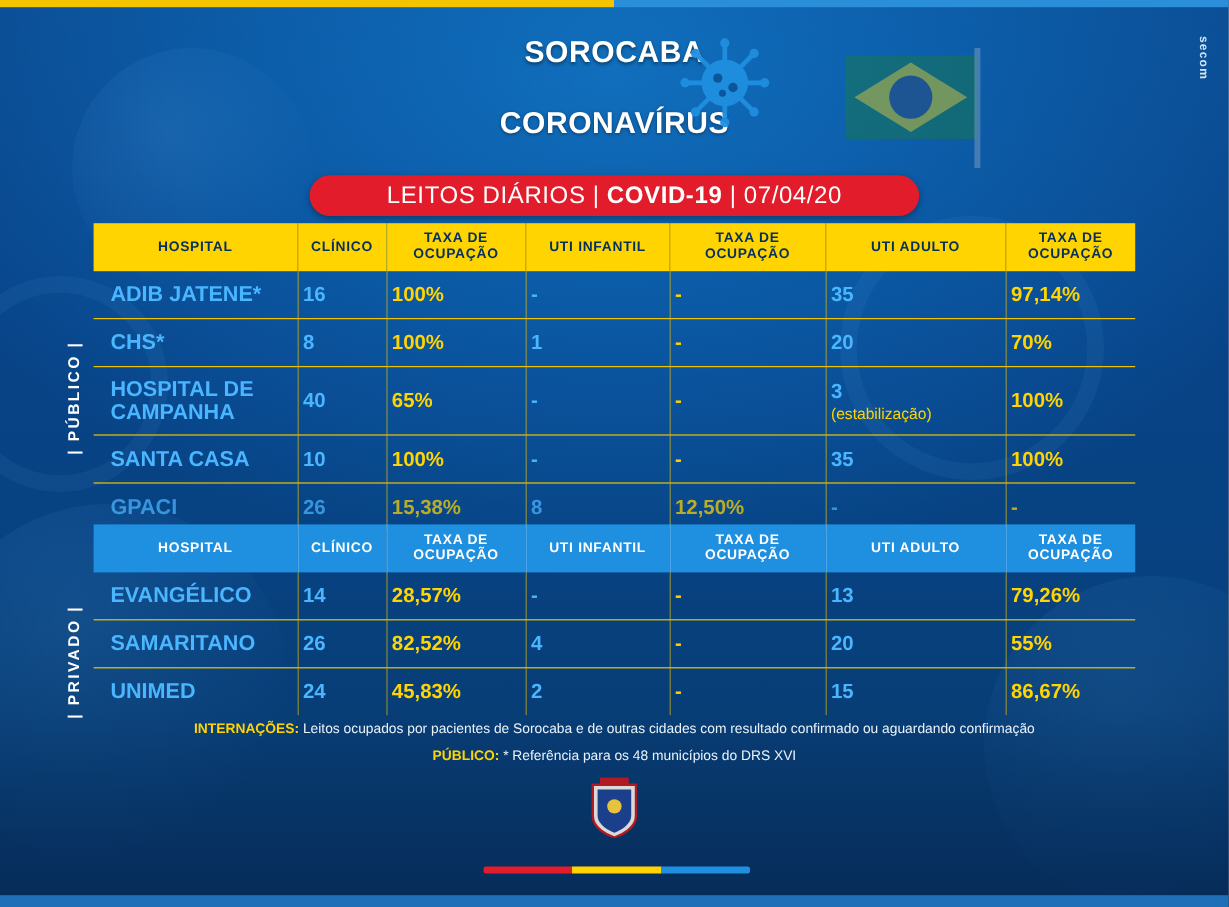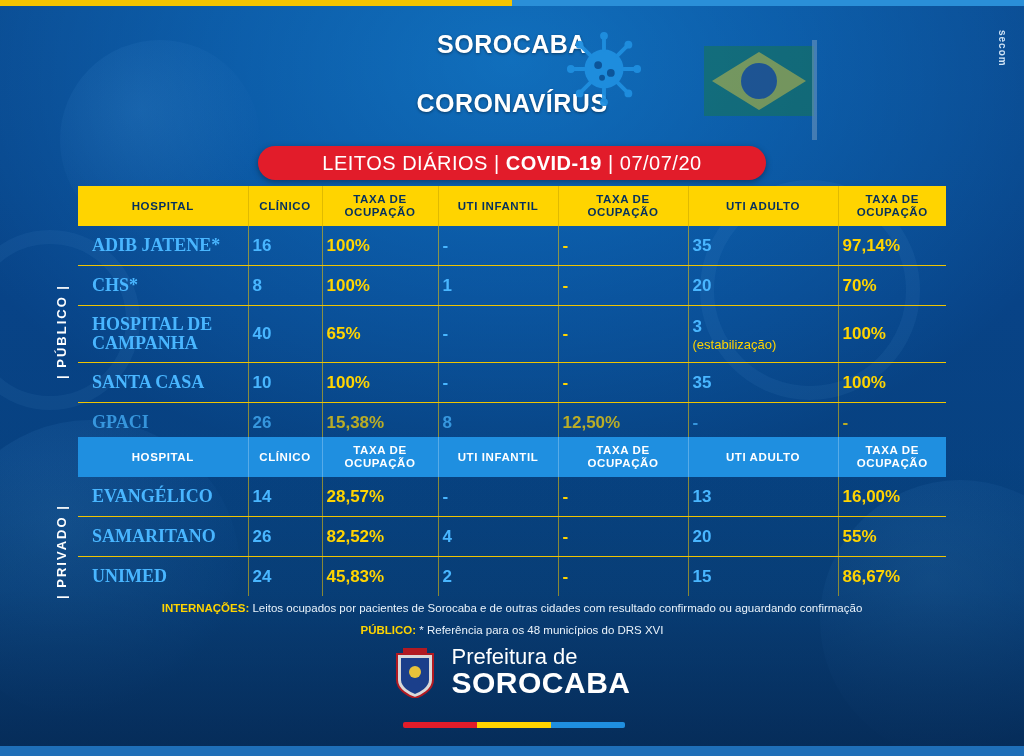--- a/index.html
+++ b/index.html
@@ -94,21 +94,21 @@
   .tbl-private thead th:last-child{ border-right:none; }
 
   tbody td{
     font-size:17px; font-weight:bold; text-align:left;
     padding:9px 4px; color:#ffd400;
     border-bottom:1px solid #f0c400;
     border-right:1px solid rgba(240,196,0,0.55);
   }
   tbody td:last-child{ border-right:none; }
   tbody tr:last-child td{ border-bottom:none; }
-  td.hosp{ text-align:left; padding-left:14px; color:#49b6ff; font-size:18px;font-family:Liberation Serif, serif; }
+  td.hosp{ text-align:left; padding-left:14px; color:#49b6ff; font-size:18px; }
   td.val{ color:#49b6ff; }
   td.pct{ color:#ffd400; }
   .tbl-public tbody tr:last-child td.hosp,
   .tbl-public tbody tr:last-child td.val,
   .tbl-public tbody tr:last-child td.pct{ opacity:.72; }
   .small-note{ font-size:13px; font-weight:normal; display:block; color:#ffd400; }
   .hosp-2line{ line-height:1.05; }
 
   .side-label{
     position:absolute; writing-mode: vertical-rl; transform: rotate(180deg);
@@ -192,21 +192,21 @@
   <svg class="flag" viewBox="0 0 120 100">
     <rect x="0" y="6" width="110" height="70" fill="#1a7a3c" opacity="0.8"></rect>
     <polygon points="55,12 102,41 55,70 8,41" fill="#e8d21a" opacity="0.85"></polygon>
     <circle cx="55" cy="41" r="18" fill="#1b3f8b" opacity="0.9"></circle>
     <rect x="108" y="0" width="5" height="100" fill="#d8d8d8" opacity="0.5"></rect>
   </svg>
 
   <div class="secom">secom</div>
 
   <div class="title-bar">
-    <span><span>LEITOS DIÁRIOS | </span><b>COVID-19</b><span> | 07/07/20</span></span>
+    <span><span>LEITOS DIÁRIOS | </span><b>COVID-19</b><span> | 07/04/20</span></span>
   </div>
 
   <div class="side-label" style="left:54px; top:252px; height:160px;">| PÚBLICO |</div>
 
   <div class="table-wrap" style="left:78px; top:186px;">
     <table class="tbl-public" style="width:868px;">
       <colgroup>
         <col style="width:170px">
           <col style="width:74px">
           <col style="width:116px">
@@ -307,21 +307,21 @@
         </tr>
       </thead>
       <tbody>
         <tr>
           <td class="hosp">EVANGÉLICO</td>
           <td class="val">14</td>
           <td class="pct">28,57%</td>
           <td class="val">-</td>
           <td class="pct">-</td>
           <td class="val">13</td>
-          <td class="pct">16,00%</td>
+          <td class="pct">79,26%</td>
         </tr>
         <tr>
           <td class="hosp">SAMARITANO</td>
           <td class="val">26</td>
           <td class="pct">82,52%</td>
           <td class="val">4</td>
           <td class="pct">-</td>
           <td class="val">20</td>
           <td class="pct">55%</td>
         </tr>
@@ -347,21 +347,17 @@
     </div>
   </div>
 
   <div class="footer">
     <svg class="crest" viewBox="0 0 44 52">
       <path d="M4 8 h36 v26 c0 10 -12 16 -18 18 c-6 -2 -18 -8 -18 -18 z" fill="#d9d9d9" stroke="#b11a22" stroke-width="2"></path>
       <path d="M8 12 h28 v22 c0 7 -9 12 -14 14 c-5 -2 -14 -7 -14 -14 z" fill="#1b3f8b"></path>
       <circle cx="22" cy="26" r="6" fill="#e8c23a"></circle>
       <rect x="10" y="2" width="24" height="6" fill="#b11a22"></rect>
     </svg>
-    <div class="footer-text">
-      <div class="l1">Prefeitura de</div>
-      <div class="l2">SOROCABA</div>
-    </div>
   </div>
   <div class="tri-bar"></div>
 
   <div class="bottom-band"></div>
 </div>
 
 </body></html>

